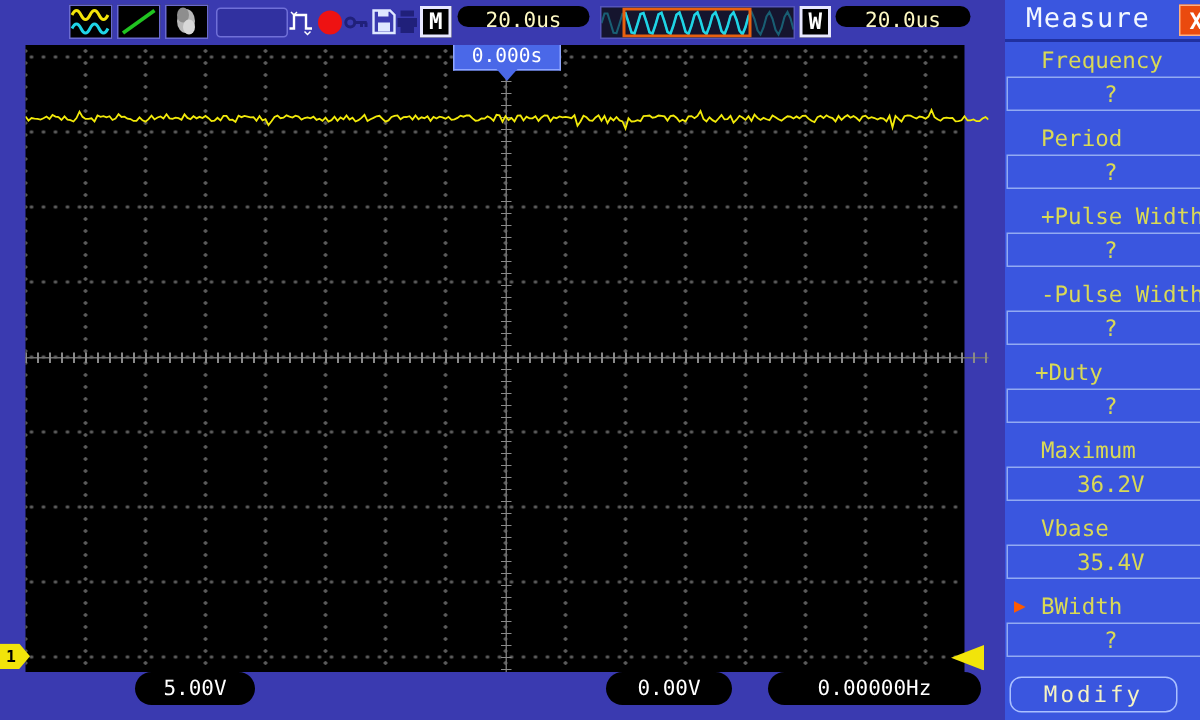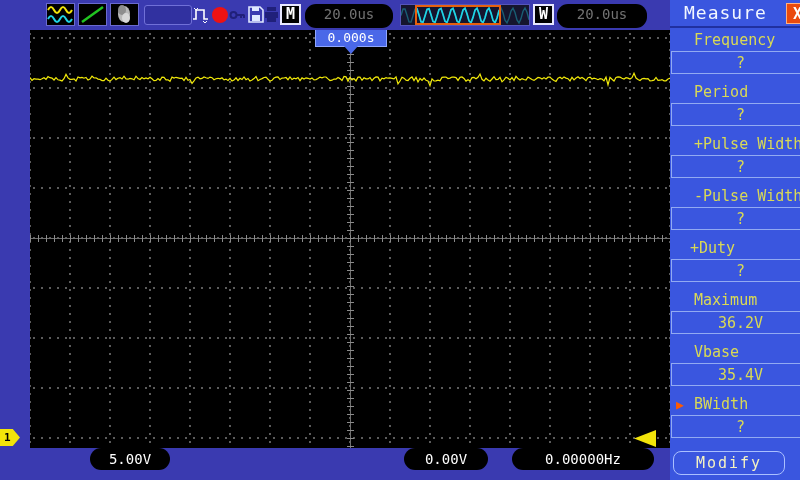--- a/index.html
+++ b/index.html
@@ -6,31 +6,31 @@
   body{width:800px;height:480px;background:#3a3ab0;font-family:"DejaVu Sans Mono",monospace;overflow:hidden;}
   .stage{position:relative;width:800px;height:480px;}
 
   
   .toolbar{position:absolute;left:0;top:0;width:658px;height:30px;}
   .tb-icon{position:absolute;top:3px;width:29px;height:23px;background:#000;border:1px solid #6a6ad0;box-sizing:border-box;}
   .tb-small{position:absolute;top:5px;width:17px;height:19px;display:flex;align-items:center;justify-content:center;}
   .tb-empty{position:absolute;left:144px;top:5px;width:46px;height:18px;background:#3131a0;border:1px solid #7070d8;border-radius:3px;}
   .mw-box{position:absolute;top:4px;width:21px;height:21px;background:#000;border:2px solid #e8e8ff;box-sizing:border-box;color:#fff;
           font-size:15px;font-weight:bold;text-align:center;line-height:17px;}
-  .pill{position:absolute;top:4px;height:24px;background:#000;border-radius:11px;color:#737373;font-size:14px;text-align:center;line-height:21px;}
+  .pill{position:absolute;top:4px;height:14px;background:#000;border-radius:11px;color:#fef9c3;font-size:14px;text-align:center;line-height:21px;}
   .preview{position:absolute;left:400px;top:4px;width:130px;height:22px;background:#15152e;border:1px solid #5555bb;box-sizing:border-box;}
   .record{width:16px;height:16px;border-radius:50%;background:#ee1212;}
 
   
-  .graticule{position:absolute;left:30px;top:30px;width:642px;height:418px;background:#000;
+  .graticule{position:absolute;left:17px;top:30px;width:588px;height:418px;background:#000;
     background-image:
       radial-gradient(circle,#5c5c5c 1px,transparent 1.4px),
       radial-gradient(circle,#5c5c5c 1px,transparent 1.4px);
     background-size:40px 8px,8px 50px;
-    background-position:-20px 0px,0px -17px;}
+    background-position:-20px 0px,0px -17px;padding-left:38px;}
   .axis-v{position:absolute;left:320px;top:0;width:1px;height:418px;background:#6f6f6f;}
   .axis-h{position:absolute;left:0;top:208px;width:642px;height:1px;background:#6f6f6f;}
   .ticks-v{position:absolute;left:317px;top:0;width:7px;height:418px;
     background:repeating-linear-gradient(to bottom,#8a8a8a 0 1px,transparent 1px 8px);}
   .ticks-h{position:absolute;left:0;top:205px;width:642px;height:7px;
     background:repeating-linear-gradient(to right,#8a8a8a 0 1px,transparent 1px 8px);}
   .trace-svg{position:absolute;left:0;top:0;}
 
   
   .trig-flag{position:absolute;left:285px;top:0px;width:72px;height:17px;background:#4a68e8;border:1px solid #8fa6ff;border-top:none;

